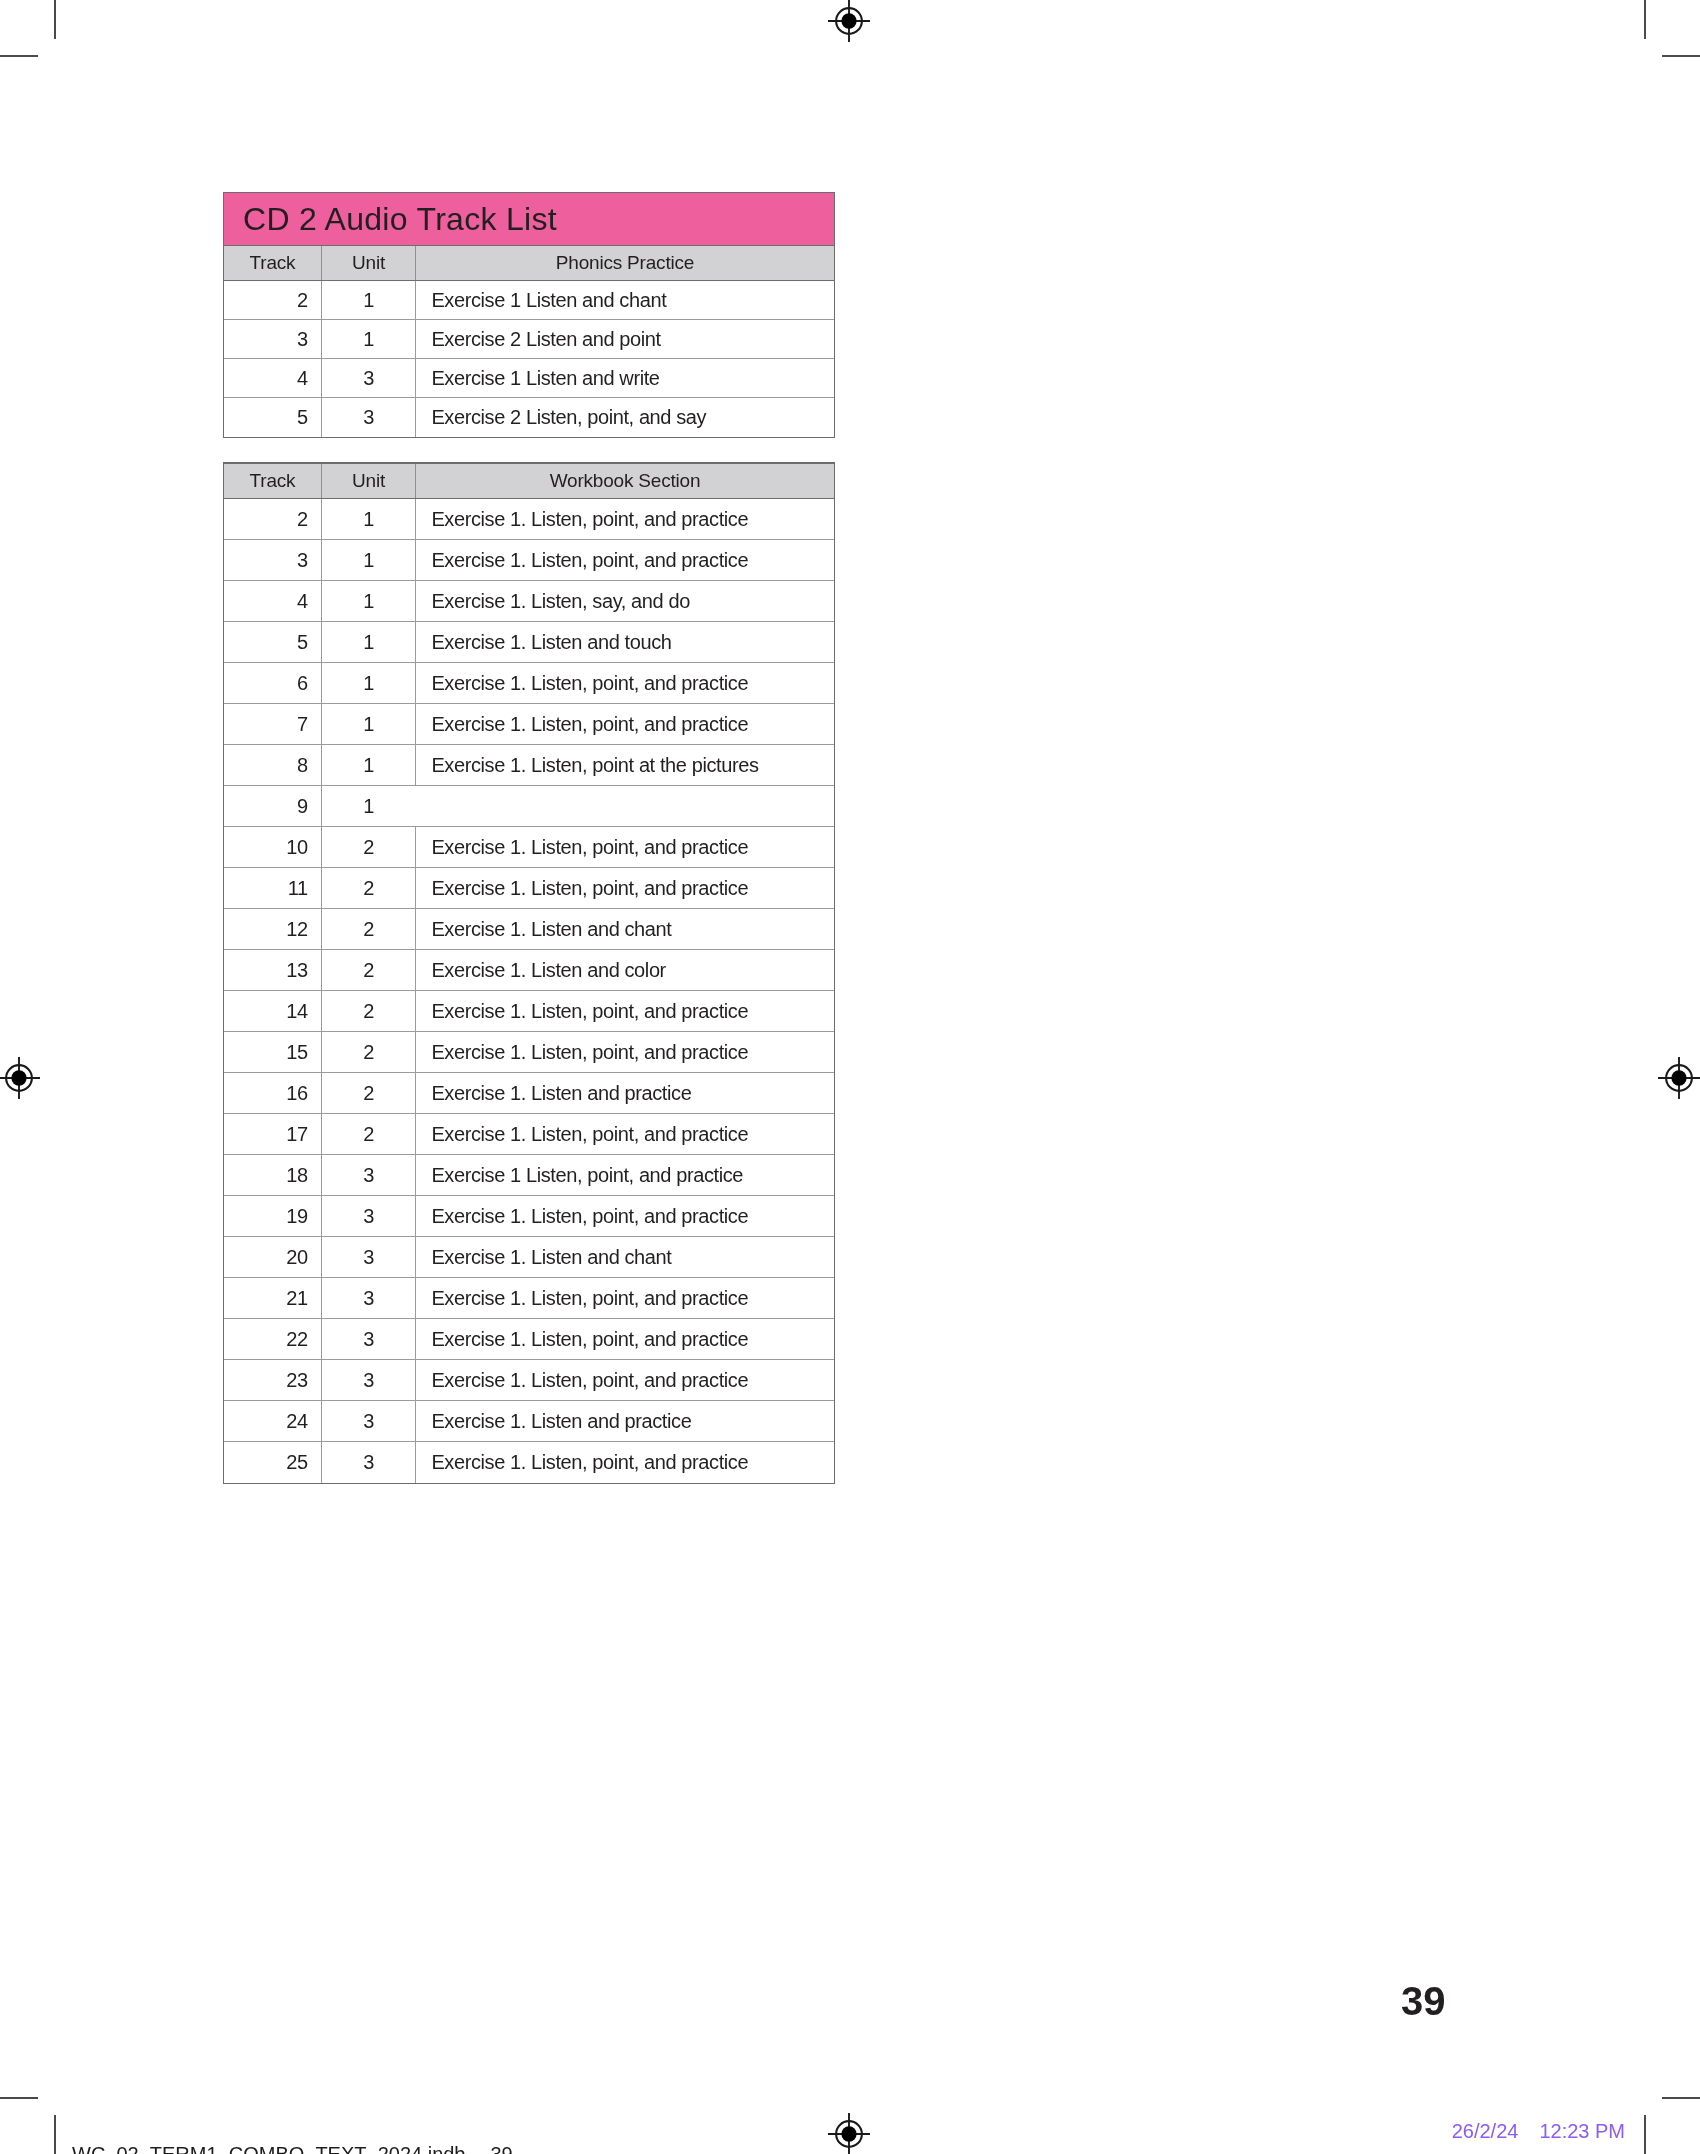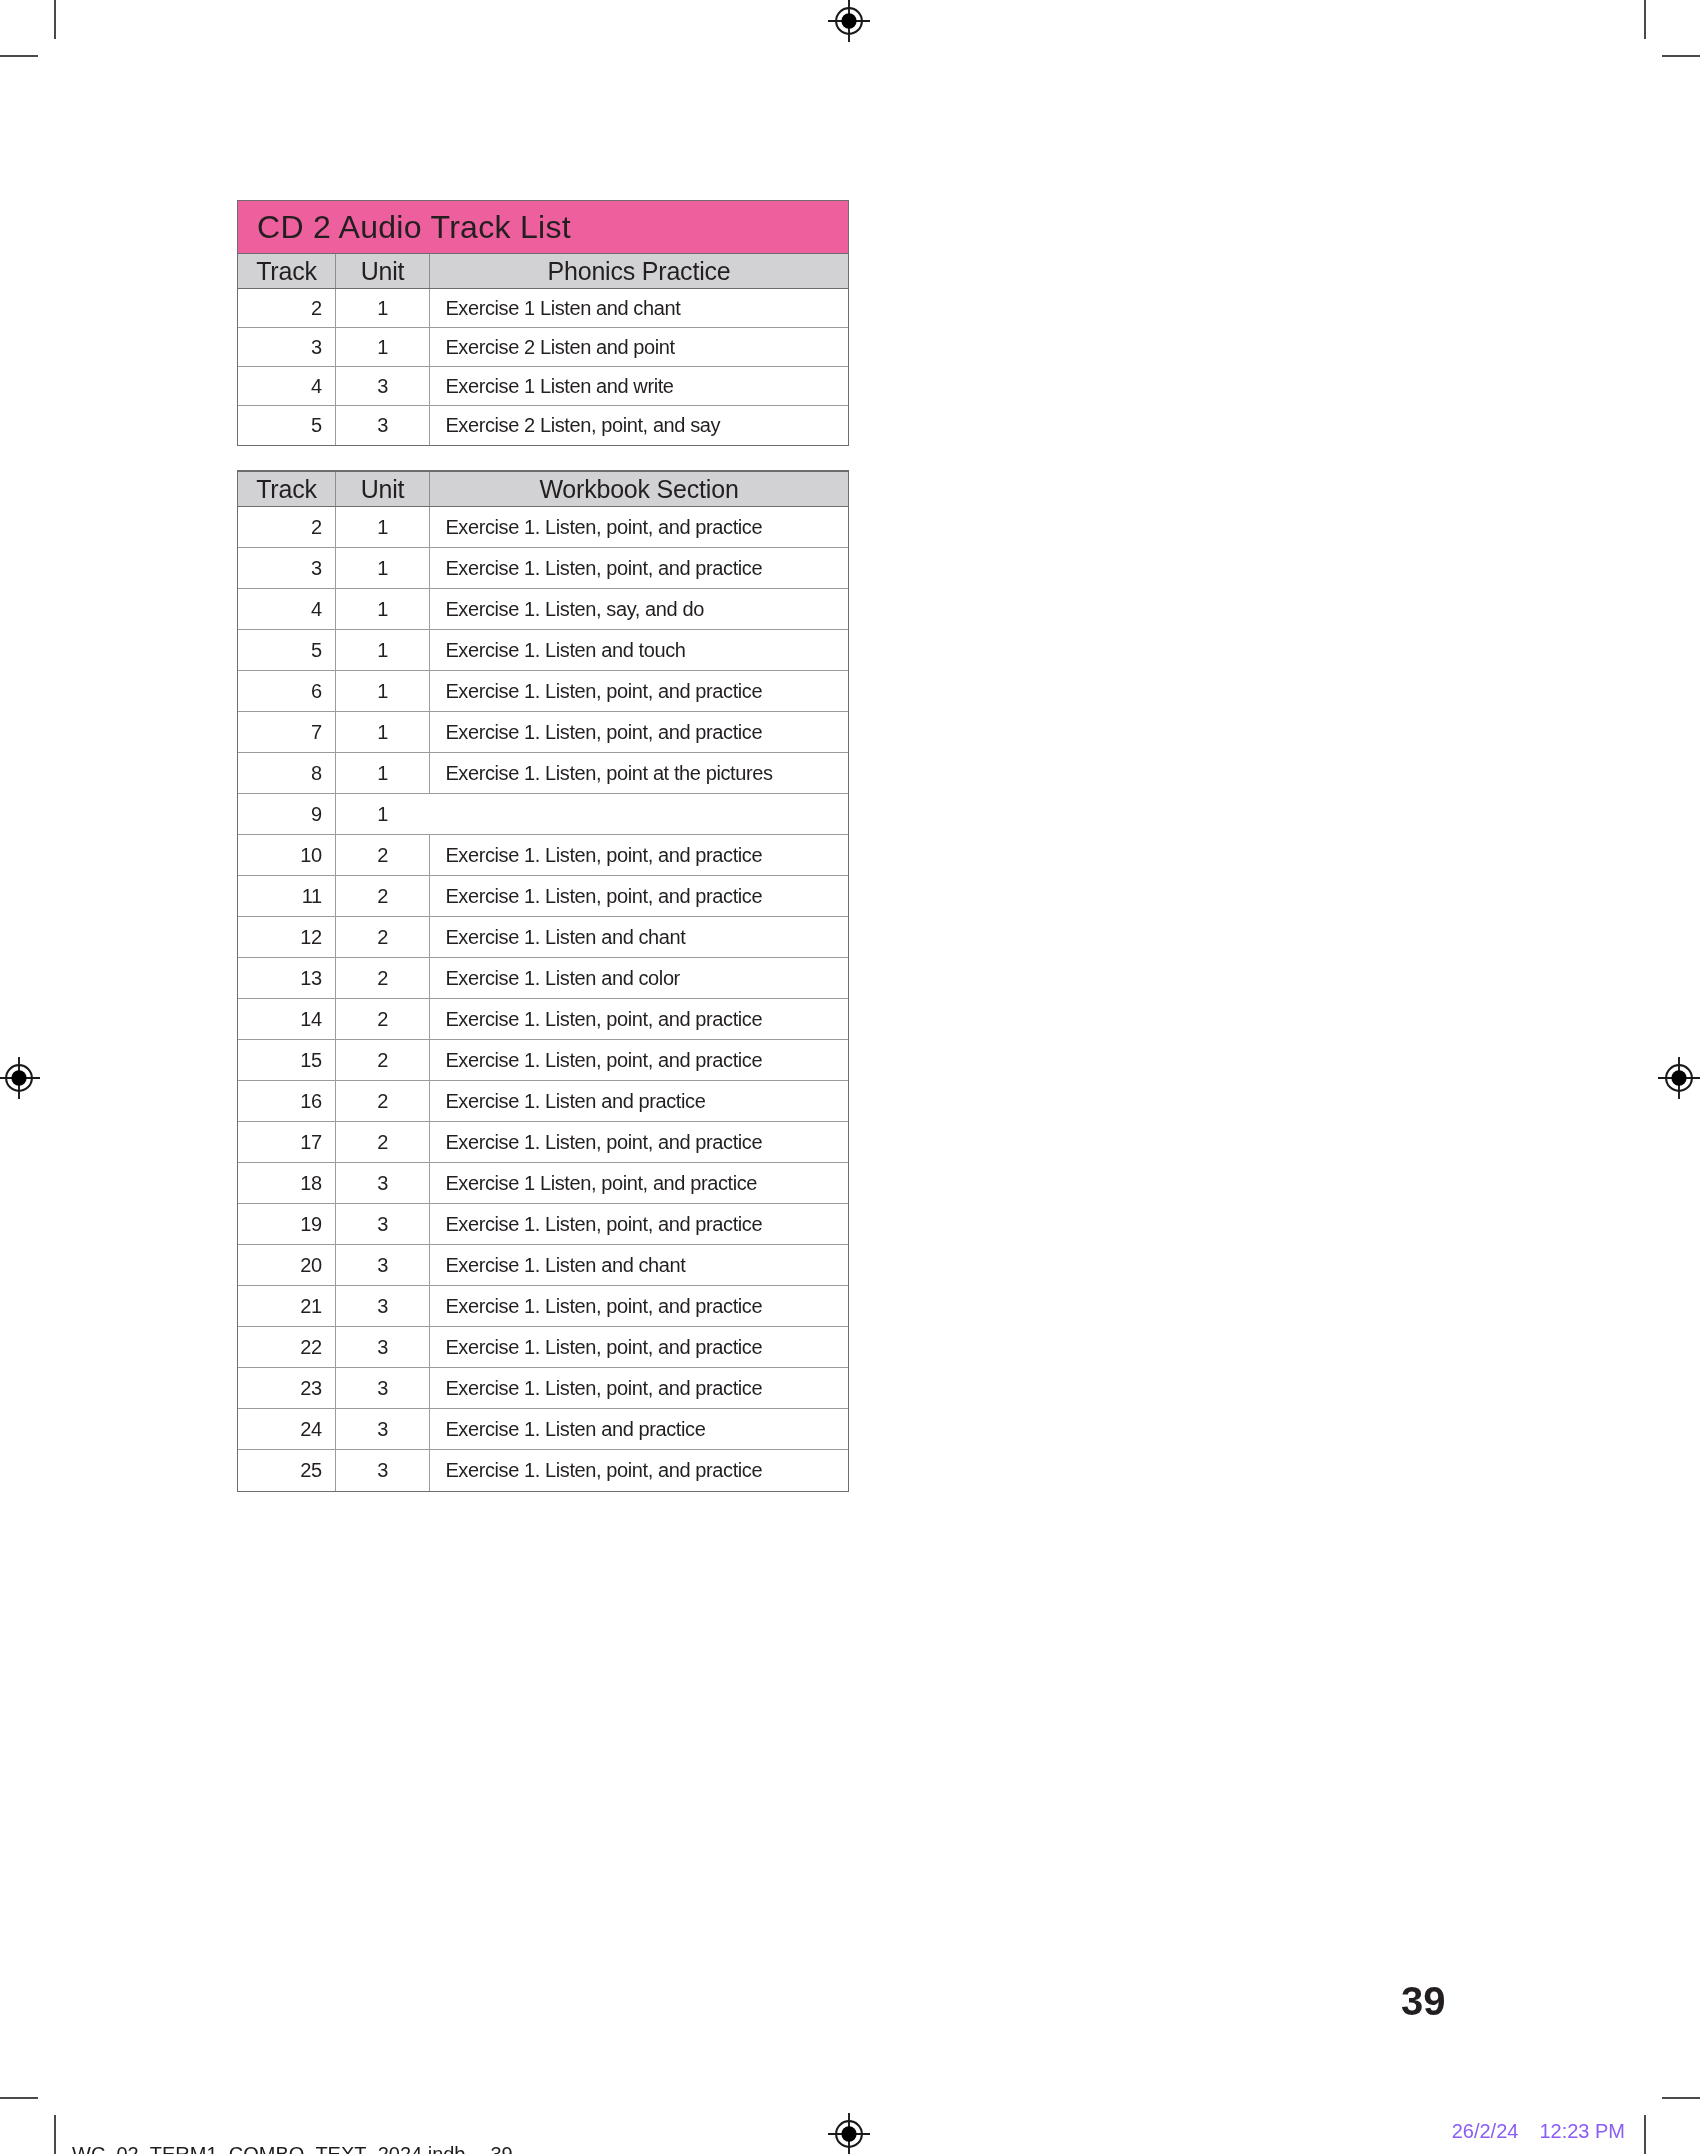--- a/index.html
+++ b/index.html
@@ -9,26 +9,25 @@
     height: 2155px;
     background: #ffffff;
     overflow: hidden;
     font-family: "Liberation Sans", sans-serif;
     color: #231f20;
   }
 
   
   .tbl {
     position: absolute;
-    left: 237px;
+    left: 223px;
     width: 612px;
     border: 1.9px solid #6d6d6d;
     box-sizing: border-box;
     background: #ffffff;
-    margin-top: 8px;
   }
   .tbl-cd2 { top: 192px; }
   .tbl-cd3 { top: 462px; }
 
   .tbl-title {
     height: 52px;
     display: flex;
     align-items: center;
     padding-left: 19px;
     font-size: 32px;
@@ -43,21 +42,21 @@
     grid-template-columns: 97px 94px 1fr;
     height: 36px;
     border-top: 1.9px solid #6d6d6d;
     border-bottom: 1.9px solid #6d6d6d;
     box-sizing: border-box;
   }
   .tbl-head > div {
     display: flex;
     align-items: center;
     justify-content: center;
-    font-size: 25px;
+    font-size: 19px;
     letter-spacing: -0.2px;
   }
   .tbl-head > div + div { border-left: 1.4px solid #8f8f8f; }
 
   .tbl-row {
     display: grid;
     grid-template-columns: 97px 94px 1fr;
     box-sizing: border-box;
     border-bottom: 1.4px solid #9b9b9b;
   }

